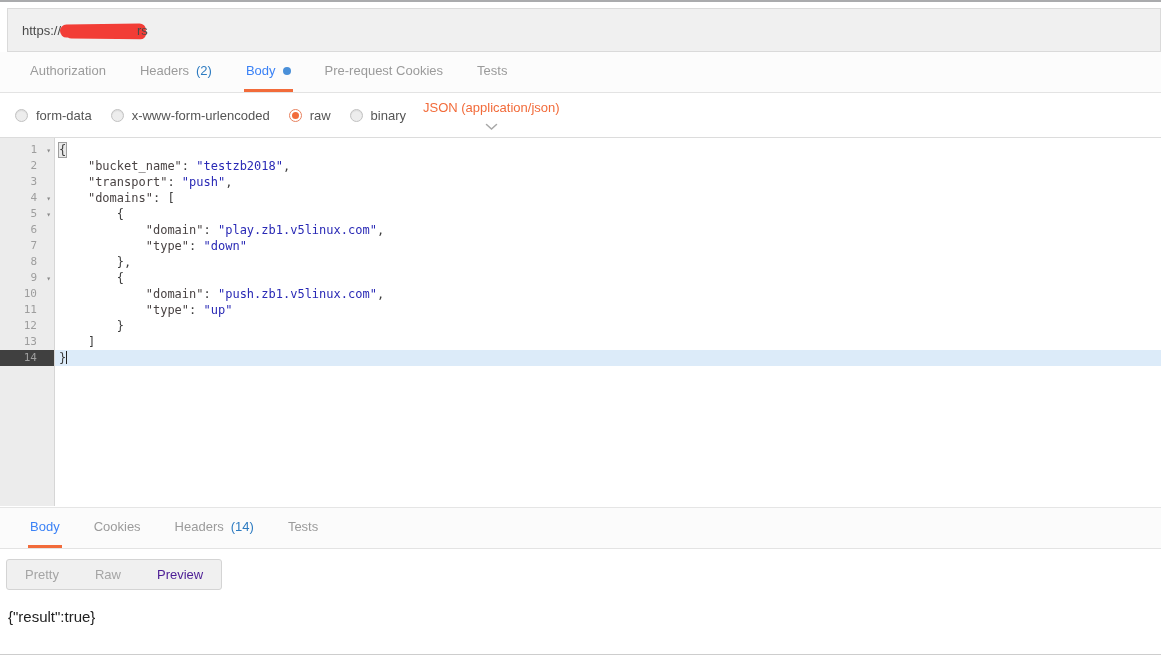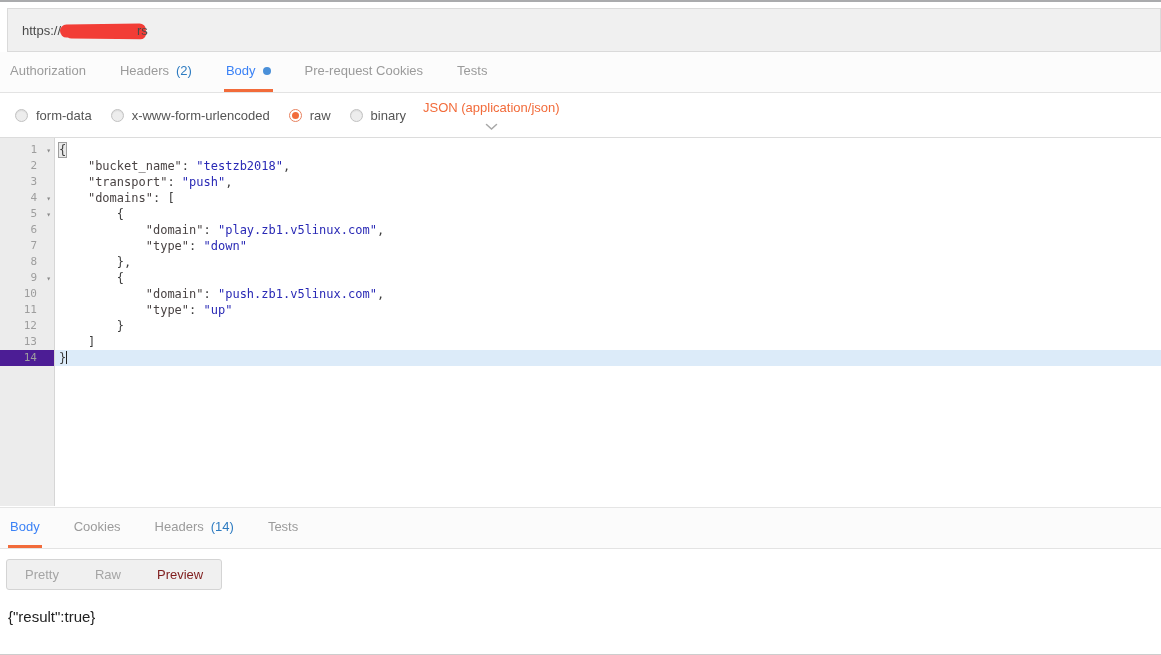--- a/index.html
+++ b/index.html
@@ -15,21 +15,21 @@
               justify-content:center;gap:9px;cursor:pointer;}
   .method-label{font-size:13px;font-weight:700;color:#5e5e5e;letter-spacing:.4px;}
   .url-field{flex:1;display:flex;align-items:center;padding-left:14px;font-size:13px;color:#4a4a4a;cursor:text;}
   .redaction{display:inline-block;width:86px;height:13px;background:var(--red,#f23d36);
              border-radius:8px;transform:rotate(-.8deg);margin:0 -9px 0 -1px;position:relative;}
   .redaction::after{content:"";position:absolute;left:6px;top:4px;width:80px;height:11px;
              background:var(--red,#f23d36);border-radius:7px;transform:rotate(1.4deg);}
   .url-suffix{position:relative;z-index:1;}
 
   
-  .tabs-row{position:absolute;left:0;right:0;display:flex;padding-left:8px;gap:30px;
+  .tabs-row{position:absolute;left:0;right:0;display:flex;padding-left:28px;gap:30px;
             box-sizing:border-box;border-bottom:1px solid #e3e3e3;background:#fcfcfc;}
   .req-tabs{top:52px;height:41px;}
   .resp-tabs{top:507px;height:42px;background:#fbfbfb;border-top:1px solid #e5e5e5;}
   .tab{display:flex;align-items:center;gap:7px;font-size:13px;color:#9b9b9b;padding:0 2px;
        height:100%;box-sizing:border-box;border-bottom:3px solid transparent;margin-bottom:-1px;cursor:pointer;}
   .tab.active{color:#3b82f6;border-bottom-color:var(--orange,#f26b3a);}
   .tab .count{color:var(--blue,#2d7bc1);}
   .tab .dot{width:8px;height:8px;border-radius:50%;background:var(--dotblue,#4a90d9);}
 
   
@@ -43,35 +43,35 @@
   .ct-select{display:flex;align-items:center;gap:8px;color:var(--orange,#f26b3a);cursor:pointer;margin-left:14px;flex-direction:column;}
 
   
   .editor{position:absolute;top:137px;left:0;right:0;height:369px;border-top:1px solid #dcdcdc;
           display:flex;box-sizing:border-box;font-family:"DejaVu Sans Mono",monospace;
           font-size:12px;line-height:16px;background:#fff;}
   .gutter{width:55px;background:#ececec;border-right:1px solid #d6d6d6;box-sizing:border-box;
           padding-top:4px;color:#9e9e9e;font-size:11px;flex-shrink:0;}
   .gline{height:16px;text-align:right;padding-right:17px;position:relative;box-sizing:border-box;}
   .gline .fold{position:absolute;right:3px;top:1px;font-size:8px;color:#8a8a8a;cursor:pointer;}
-  .gline.active{background:#4c1d95;}
+  .gline.active{background:#404040;}
   .code{flex:1;padding-top:4px;white-space:pre;cursor:text;}
   .cline{height:16px;padding-left:4px;box-sizing:border-box;}
   .cline.active{background:var(--activeline,#dcebf9);}
   .tok.key{color:var(--key,#4a4444);}
   .tok.str{color:var(--str,#2929b5);}
   .tok.punc{color:var(--punc,#3d3d3d);}
   .tok.brace{border:1px solid #9f9f9f;background:#e9e9e9;margin:-1px;}
   .caret{display:inline-block;width:1px;height:13px;background:#222;vertical-align:-2px;}
 
   
   .view-group{position:absolute;top:559px;left:6px;display:inline-flex;border:1px solid #d4d4d4;
               border-radius:3px;background:#f0f0f0;overflow:hidden;}
   .vbtn{padding:7px 18px;font-size:13px;color:#a5a5a5;cursor:pointer;}
-  .vbtn.active{color:#7f1d1d;}
+  .vbtn.active{color:#4c1d95;}
   .resp-body{position:absolute;top:608px;left:8px;font-size:15px;color:#222;
              font-family:"Liberation Sans",sans-serif;}
   .chev{flex-shrink:0;}
 </style>
 </head>
 <body>
 
 <div class="app">
   <div class="top-hairline"></div>
 

